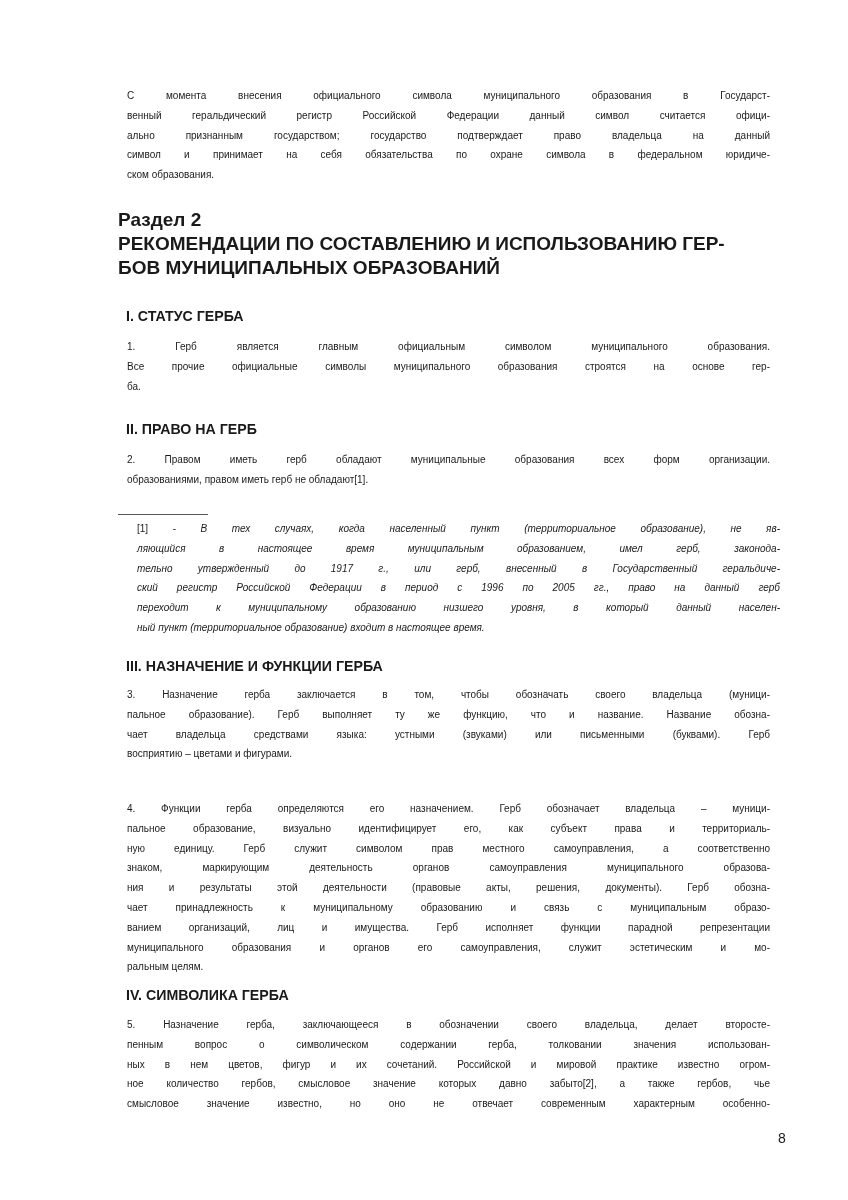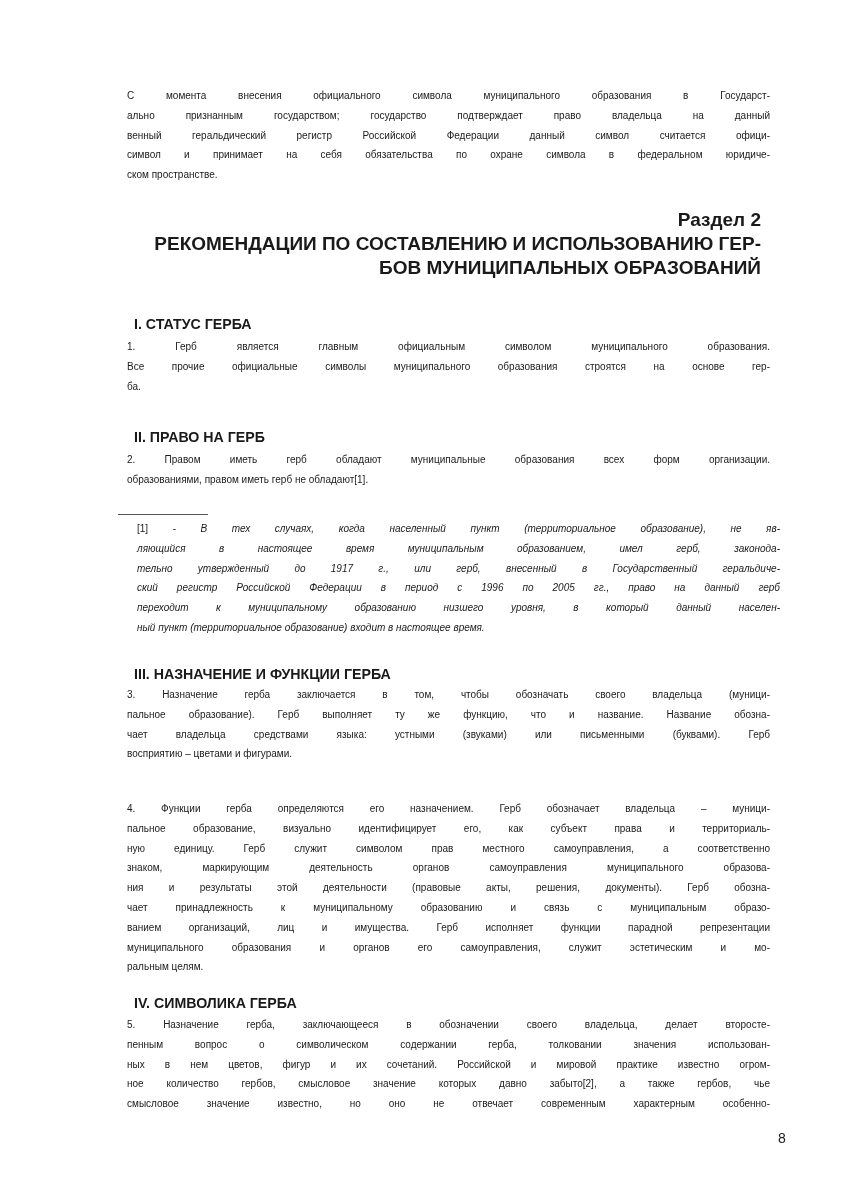--- a/index.html
+++ b/index.html
@@ -3,40 +3,40 @@
 <meta charset="utf-8">
 <style>
   html, body { margin: 0; padding: 0; background: #ffffff; }
   body { width: 848px; height: 1200px; position: relative; overflow: hidden;
          font-family: "Liberation Sans", sans-serif; color: #1a1a1a; }
   .page { position: absolute; left: 118px; top: 0; width: 643px; }
   .p { position: absolute; left: 9px; width: 643px; font-size: 10px; line-height: 19.8px;
        text-align: justify; margin: 0; }
   .line { display: block; text-align: justify; text-align-last: justify; white-space: nowrap; height: 19.8px; }
   .line.last { text-align-last: left; }
-  .h-sec { position: absolute; left: 0; width: 643px; text-align: right; font-weight: bold;
+  .h-sec { position: absolute; left: 0; width: 643px; text-align: left; font-weight: bold;
            font-size: 19px; line-height: 23px; margin: 0; }
-  .h-sub { position: absolute; left: 0; font-weight: bold; font-size: 14.2px; margin: 16px; }
+  .h-sub { position: absolute; left: 0; font-weight: bold; font-size: 14.2px; margin: 8px; }
   .fn-rule { position: absolute; left: 0; top: 514px; width: 90px; height: 0; border-top: 1px solid #555; }
   .fn { font-style: italic; margin-left: 10px; }
   .fn .mark { font-style: normal; }
   b { font-weight: normal; }
   .pagenum { position: absolute; left: 778px; top: 1130px; font-size: 14px; }
 </style>
 </head>
 <body>
 
 <div class="page">
 
   <div class="p" style="top:86px">
     <span class="line">С момента внесения официального символа муниципального образования в Государст-</span>
+    <span class="line">венный геральдический регистр Российской Федерации данный символ считается офици-</span>
     <span class="line">ально признанным государством; государство подтверждает право владельца на данный</span>
-    <span class="line">венный геральдический регистр Российской Федерации данный символ считается офици-</span>
     <span class="line">символ и принимает на себя обязательства по охране символа в федеральном юридиче-</span>
-    <span class="line last">ском пространстве.</span>
+    <span class="line last">ском образования.</span>
   </div>
 
   <div class="h-sec" style="top:208px">Раздел 2</div>
   <div class="h-sec" style="top:232px">РЕКОМЕНДАЦИИ ПО СОСТАВЛЕНИЮ И ИСПОЛЬЗОВАНИЮ ГЕР-</div>
   <div class="h-sec" style="top:256px">БОВ МУНИЦИПАЛЬНЫХ ОБРАЗОВАНИЙ</div>
 
   <div class="h-sub" style="top:300px">I. СТАТУС ГЕРБА</div>
   <div class="p" style="top:337px">
     <span class="line">1. Герб является главным официальным символом муниципального образования.</span>
     <span class="line">Все прочие официальные символы муниципального образования строятся на основе гер-</span>

